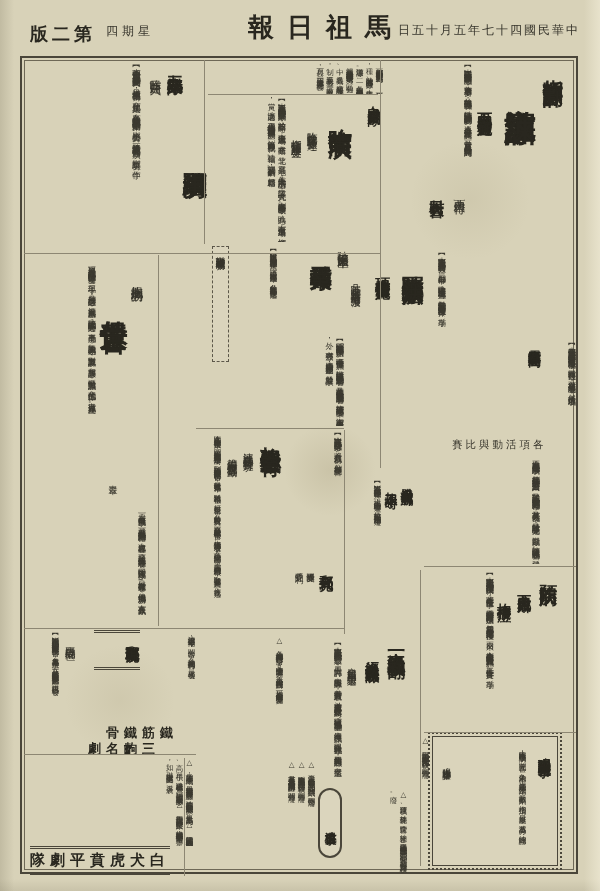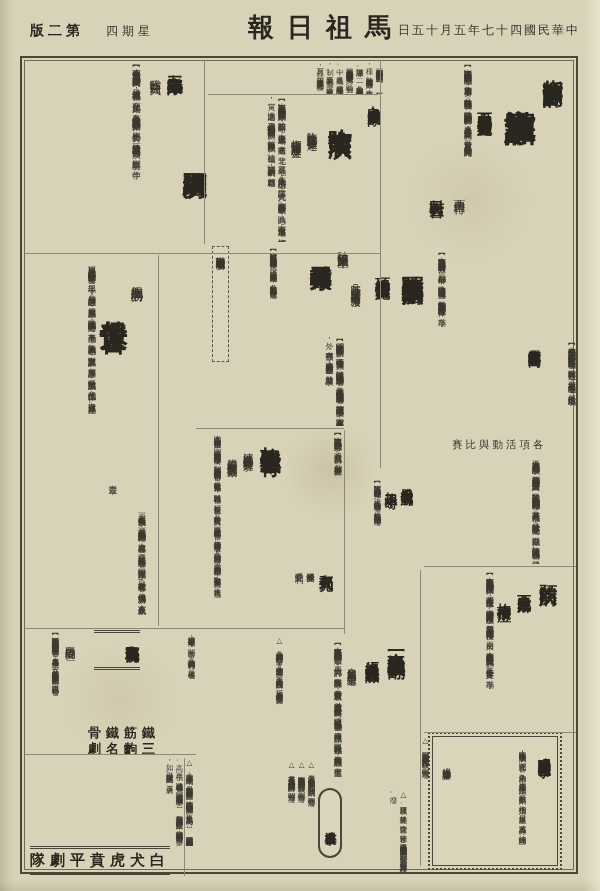--- a/index.html
+++ b/index.html
@@ -31,21 +31,21 @@
   .pill { border:2px solid #4a463a; border-radius:13px; padding:5px 2px; text-align:center;
           background:rgba(255,255,255,.08); }
   .ornate { position:absolute; border:1px solid #4a463a; outline:2px dotted #4a463a;
             outline-offset:2px; background:rgba(255,255,255,.05); }
 </style>
 </head>
 <body>
 
 <div class="page">
 
-  <div class="h rtl b" style="left:30px;top:22px;font-size:14px;letter-spacing:4px">第二版</div>
+  <div class="h rtl b" style="left:30px;top:22px;font-size:18px;letter-spacing:4px">第二版</div>
   <div class="h rtl" style="left:106px;top:23px;font-size:12px;letter-spacing:4px">星期四</div>
   <div class="h rtl b" style="left:248px;top:10px;font-size:26px;letter-spacing:13px">馬祖日報</div>
   <div class="h rtl" style="left:398px;top:22px;font-size:12px;letter-spacing:2px">中華民國四十七年五月十五日</div>
 
   <div class="frame"></div>
 
   <div class="v b hl" style="left:542px;top:64px;font-size:20px;height:196px">指揮部頃訂頒計劃</div>
   <div class="v b hl" style="left:502px;top:84px;font-size:31px;height:216px">實施游泳訓練</div>
   <div class="v b hl" style="left:476px;top:100px;font-size:15px;height:176px">定下月初開始普遍實施</div>
   <div class="v t" style="left:388px;top:62px;width:84px;height:122px">【本報訊】守備區指揮部以夏季即將屆臨，為適應軍事需要，並加強幹部戰士體魄，特訂頒游泳訓練計劃實施綱要，通令各單位訂定辦法實施，並定於六月一日至八月三十一日為實施時間。</div>
@@ -110,21 +110,21 @@
   <div class="v b hl" style="left:386px;top:638px;font-size:18px;height:152px">東犬一漁船被風吹翻</div>
   <div class="v b hl" style="left:364px;top:650px;font-size:14px;height:132px">經漁會派員施救脫險</div>
   <div class="v hl" style="left:346px;top:660px;font-size:9.5px;height:122px">全體船員均已無恙生還</div>
   <div class="v t" style="left:288px;top:640px;width:54px;height:140px">【本報東犬訊】本鄉大坪村漁船（〇二三）號乙艘，于十二日九時許，由船員陳金妹、黃春官等六員駕駛，於東犬西南方海面二千公尺處作業時，驟遭狂風巨浪侵襲翻覆，幸經漁會獲訊，即派員馳往施救，全體船員均告脫險，安然生還。</div>
 
   <div class="v b dblbar" style="left:94px;top:630px;width:46px;height:40px;font-size:14px;line-height:1.15">郵政服務概況</div>
   <div class="v hl" style="left:64px;top:638px;font-size:10.5px;height:76px">再版已問世</div>
   <div class="v t" style="left:26px;top:630px;width:34px;height:96px;font-size:7.5px">【本報訊】郵政總局近日出版之「三年來郵政服務概況」一書，為應各界人士要求，及使一般公眾瞭解郵政業務全貌起見，現已再版發行。</div>
   <div class="v t" style="left:144px;top:630px;width:52px;height:92px;font-size:7.5px">該書定價每本十二元，公開出售，各地郵局均有代售，見者稱便。</div>
 
-  <div class="h rtl b" style="left:88px;top:724px;font-size:13px;letter-spacing:5px">鐵筋鐵骨</div>
+  <div class="h rtl b" style="left:106px;top:724px;font-size:13px;letter-spacing:5px">鐵筋鐵骨</div>
   <div class="h rtl b" style="left:88px;top:740px;font-size:13px;letter-spacing:5px">三齣名劇</div>
   <div class="v t" style="left:26px;top:758px;width:168px;height:88px;font-size:7.5px">△擎天峯下的練武場，每日黃昏都有阿兵哥在那裏操練，一片嘹亮的歌聲與蓬勃的氣象，士氣最為高昂。△體能訓練已進入白熱化的階段，跳高、單槓、跳遠樣樣都有，阿兵哥們在那裏大顯身手。△士官長與隊員們一時頑皮起來，均以科學式的姿勢來量體重，力氣小者自嘆弗如，引得大家笑聲不絕。（裘褒）</div>
   <div class="h rtl b dblbar" style="left:30px;top:846px;font-size:15px;letter-spacing:5px">白犬虎賁平劇隊</div>
 
   <div class="ornate" style="left:432px;top:736px;width:126px;height:130px">
     <div class="v b hl" style="right:6px;top:10px;font-size:13px;height:112px">鳴謝張乃朋先生啓事</div>
     <div class="v t" style="right:30px;left:26px;top:8px;height:114px;font-size:7.5px">敝人因患咳嗽痰病，夜間尤甚，久治未癒，經張乃朋先生診治，服藥數劑，均獲全消，日漸復原，感激萬分，特此鳴謝。</div>
     <div class="v" style="left:8px;top:24px;font-size:8.5px;height:98px">鳴謝人鍾曉峯謹啓</div>
   </div>
 

